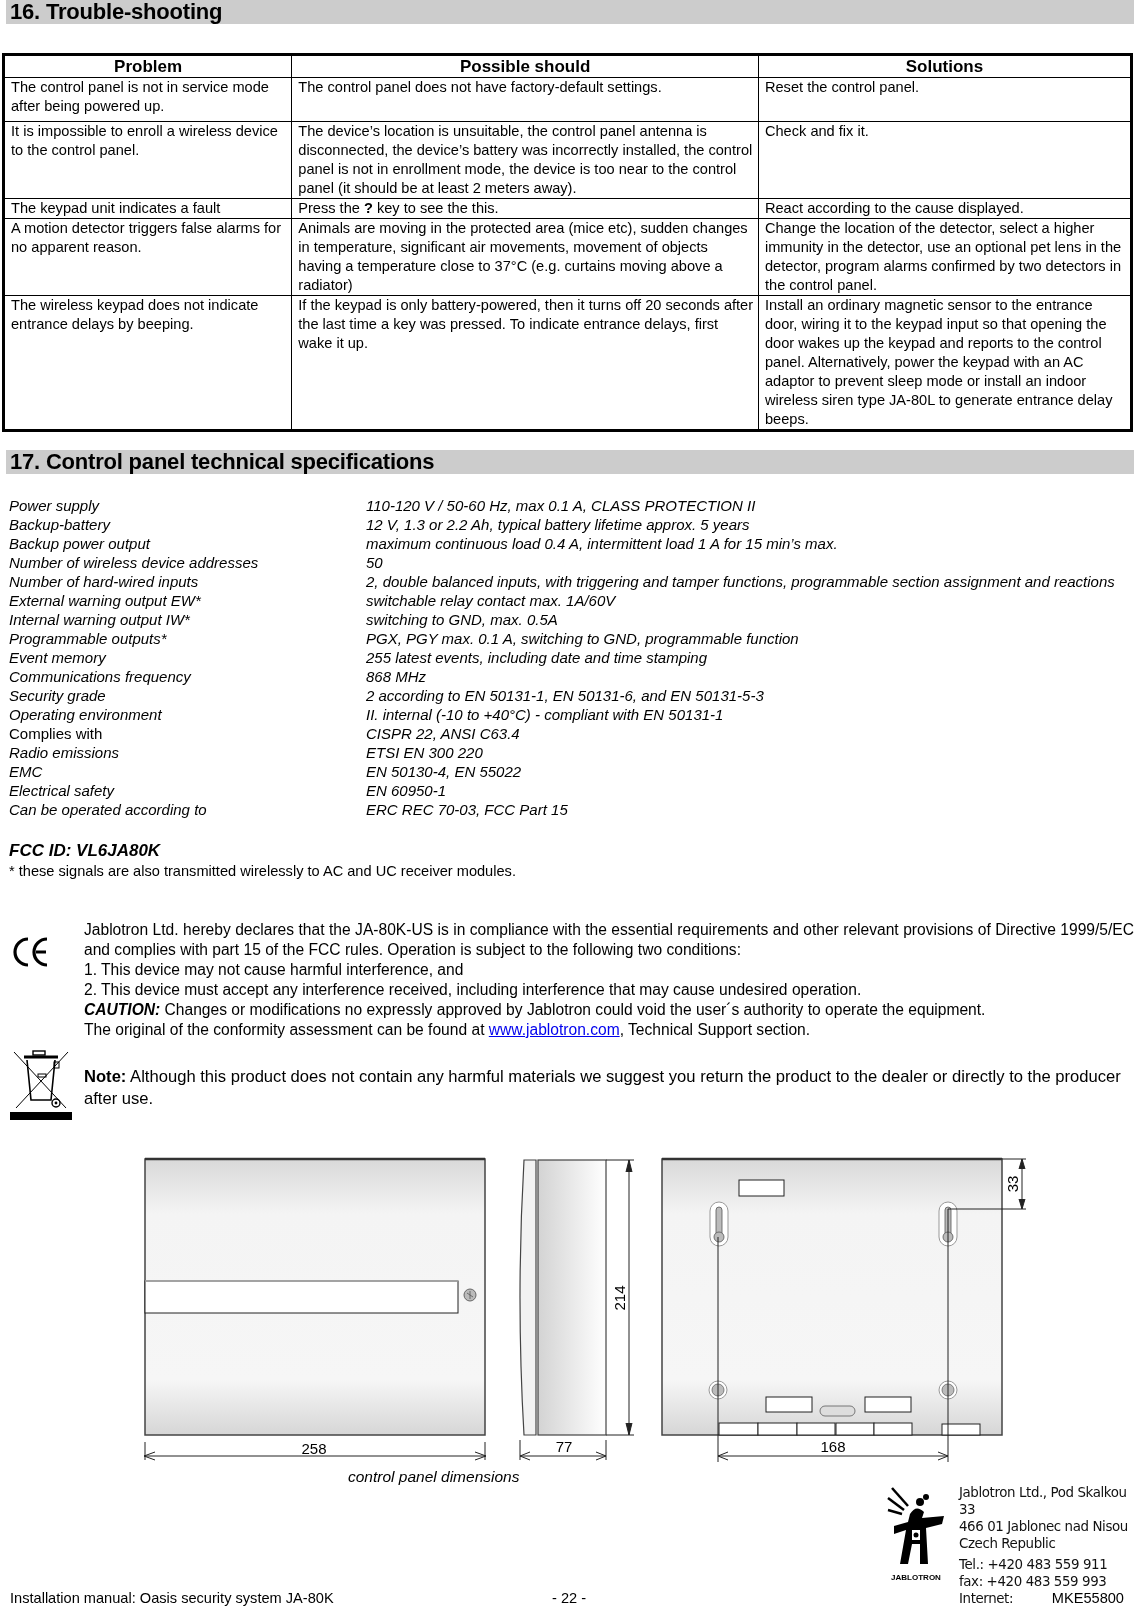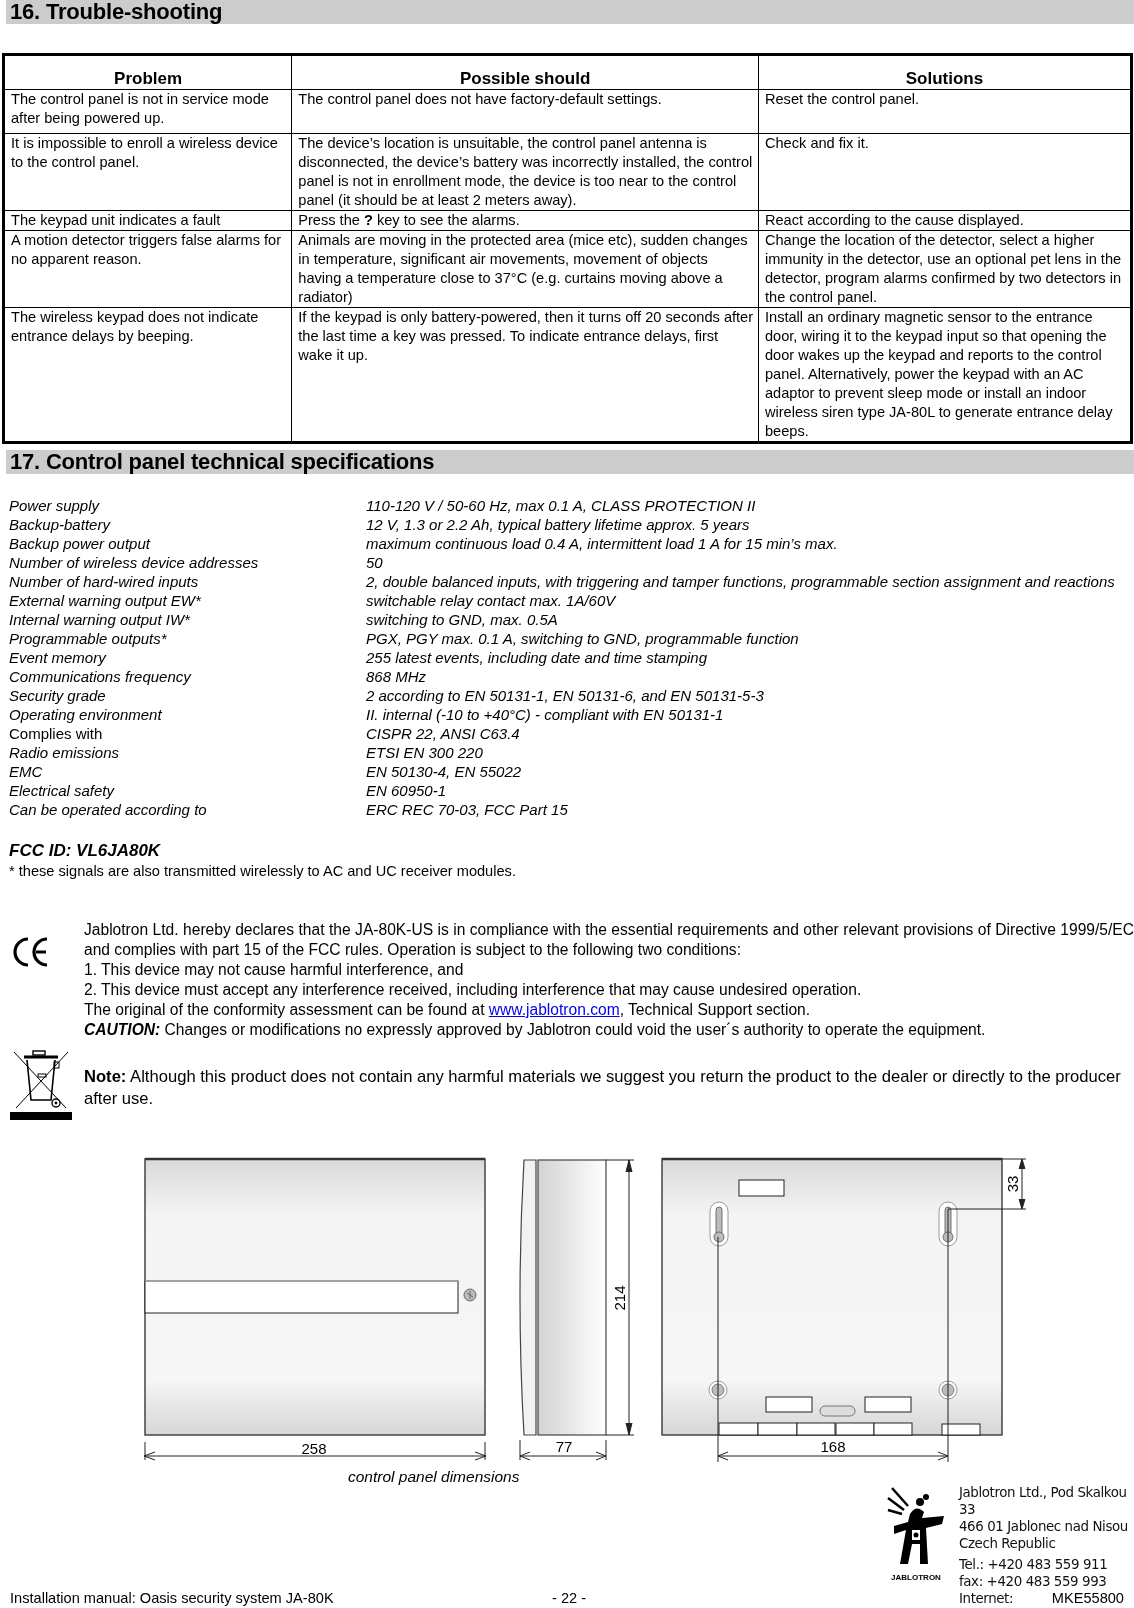--- a/index.html
+++ b/index.html
@@ -3,21 +3,21 @@
 <meta charset="utf-8">
 <style>
   * { box-sizing: border-box; margin: 0; padding: 0; }
   body { width: 1134px; height: 1608px; background: #ffffff; position: relative; font-family: "Liberation Sans", sans-serif; color: #000; overflow: hidden; }
   .section-bar { position: absolute; left: 6px; width: 1128px; height: 24px; background: #cccccc; }
   .section-bar h2 { font-family: "Liberation Sans", sans-serif; font-weight: bold; font-size: 22px; line-height: 24px; padding-left: 4px; letter-spacing: -0.2px; }
   #sec16 { top: 0; }
   #sec17 { top: 450px; }
 
   table.ts { position: absolute; left: 2px; top: 53px; width: 1131px; border-collapse: collapse; border: 3px solid #000; font-size: 14.6px; line-height: 19px; }
-  table.ts th { font-weight: bold; font-size: 17px; text-align: center; border: 1px solid #000; padding: 13px 4px 0; line-height: 20px; }
+  table.ts th { font-weight: bold; font-size: 17px; text-align: center; border: 1px solid #000; padding: 1px 4px 0; line-height: 20px; }
   table.ts td { border: 1px solid #000; padding: 0 4px 0 6px; vertical-align: top; }
   table.ts col.c1 { width: 289px; }
   table.ts col.c2 { width: 468px; }
   table.ts col.c3 { width: 374px; }
 
   .specs { position: absolute; left: 9px; top: 496px; width: 1124px; font-size: 15px; line-height: 19px; font-style: italic; }
   .spec-row { display: flex; }
   .spec-label { width: 357px; flex: none; }
   .spec-label.upright { font-style: normal; }
   .spec-value { flex: 1; }
@@ -68,21 +68,21 @@
       <td>The control panel does not have factory-default settings.</td>
       <td>Reset the control panel.</td>
     </tr>
     <tr style="height:77px">
       <td>It is impossible to enroll a wireless device to the control panel.</td>
       <td>The device’s location is unsuitable, the control panel antenna is disconnected, the device’s battery was incorrectly installed, the control panel is not in enrollment mode, the device is too near to the control panel (it should be at least 2 meters away).</td>
       <td>Check and fix it.</td>
     </tr>
     <tr style="height:20px">
       <td>The keypad unit indicates a fault</td>
-      <td><span>Press the </span><b>?</b><span> key to see the alarms.</span></td>
+      <td><span>Press the </span><b>?</b><span> key to see the this.</span></td>
       <td>React according to the cause displayed.</td>
     </tr>
     <tr style="height:77px">
       <td>A motion detector triggers false alarms for no apparent reason.</td>
       <td>Animals are moving in the protected area (mice etc), sudden changes in temperature, significant air movements, movement of objects having a temperature close to 37°C (e.g. curtains moving above a radiator)</td>
       <td>Change the location of the detector, select a higher immunity in the detector, use an optional pet lens in the detector, program alarms confirmed by two detectors in the control panel.</td>
     </tr>
     <tr style="height:133px">
       <td>The wireless keypad does not indicate entrance delays by beeping.</td>
       <td>If the keypad is only battery-powered, then it turns off 20 seconds after the last time a key was pressed. To indicate entrance delays, first wake it up.</td>
@@ -171,22 +171,22 @@
 <svg class="ce-mark" viewBox="0 0 40 34">
   <path d="M17 4 A13 13 0 1 0 17 30" fill="none" stroke="#000" stroke-width="3.2"></path>
   <path d="M36 4 A13 13 0 1 0 36 30" fill="none" stroke="#000" stroke-width="3.2"></path>
   <line x1="25" y1="17" x2="35" y2="17" stroke="#000" stroke-width="3"></line>
 </svg>
 
 <div class="decl">
   <div>Jablotron Ltd. hereby declares that the JA-80K-US is in compliance with the essential requirements and other relevant provisions of Directive 1999/5/EC and  complies with part 15 of the FCC rules. Operation is subject to the following two conditions:</div>
   <div>1. This device may not cause harmful interference, and</div>
   <div>2. This device must accept any interference received, including interference that may cause undesired operation.</div>
+  <div><b><i>CAUTION:</i></b><span> Changes or modifications no expressly approved by Jablotron could void the user´s authority to operate the equipment.</span></div>
   <div><span>The original of the conformity assessment can be found at </span><a href="#">www.jablotron.com</a><span>, Technical Support section.</span></div>
-  <div><b><i>CAUTION:</i></b><span> Changes or modifications no expressly approved by Jablotron could void the user´s authority to operate the equipment.</span></div>
 </div>
 
 <svg class="weee" viewBox="0 0 62 72">
   <line x1="4" y1="4" x2="56" y2="60" stroke="#000" stroke-width="1"></line>
   <line x1="58" y1="4" x2="6" y2="60" stroke="#000" stroke-width="1"></line>
   <rect x="23" y="3" width="12" height="4" fill="none" stroke="#000" stroke-width="1.4"></rect>
   <line x1="14" y1="9" x2="48" y2="9" stroke="#000" stroke-width="3"></line>
   <path d="M17 12 L21 52 L41 52 L45 12" fill="none" stroke="#000" stroke-width="1.6"></path>
   <rect x="28" y="26" width="8" height="3" fill="none" stroke="#000" stroke-width="1"></rect>
   <rect x="44" y="14" width="5" height="6" fill="none" stroke="#000" stroke-width="1"></rect>

